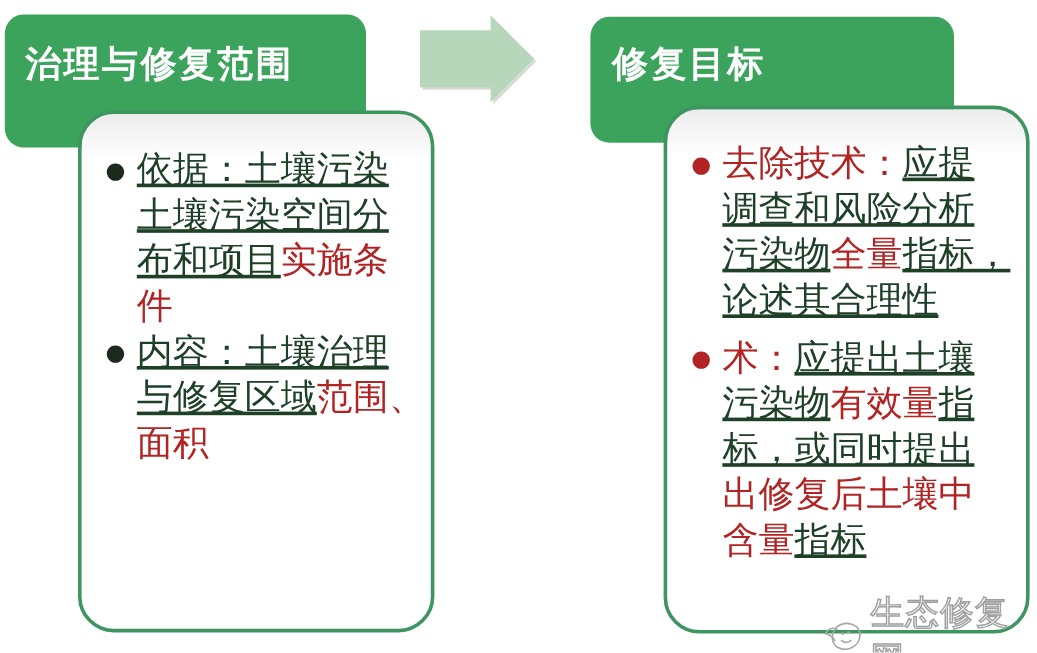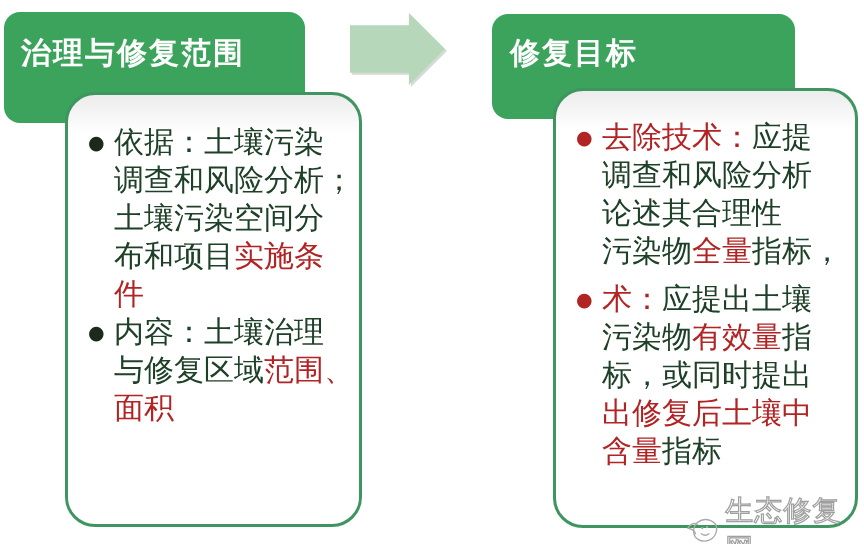--- a/index.html
+++ b/index.html
@@ -59,21 +59,21 @@
   }
   .bullet.dark { color: #1c2a1e; }
   .bullet.red  { color: #b22424; }
   .lines { flex: 1 1 auto; }
   .line {
     font-size: 30px;
     line-height: 38px;
     white-space: nowrap;
     color: #1e4027;
   }
-  .seg-g { color: #1e4027; }
+  .seg-g { color: #1e4027; text-decoration: underline; }
   .seg-r { color: #b22424; margin-top: 46px; }
 
   
   .watermark {
     position: absolute;
     left: 686px; top: 492px;
     display: flex;
     align-items: center;
     z-index: 3;
   }
@@ -102,21 +102,20 @@
   <div class="header header-right">
     <span>修复目标</span>
   </div>
 
   <div class="box box-left">
 
     <div class="item">
       <span class="bullet dark">●</span>
       <div class="lines">
         <div class="line"><span class="seg-g">依据：土壤污染</span></div>
-        <div class="line"><span class="seg-g">调查和风险分析；</span></div>
         <div class="line"><span class="seg-g">土壤污染空间分</span></div>
         <div class="line"><span class="seg-g">布和项目</span><span class="seg-r">实施条</span></div>
         <div class="line"><span class="seg-r">件</span></div>
       </div>
     </div>
 
     <div class="item">
       <span class="bullet dark">●</span>
       <div class="lines">
         <div class="line"><span class="seg-g">内容：土壤治理</span></div>
@@ -127,22 +126,22 @@
 
   </div>
 
   <div class="box box-right">
 
     <div class="item">
       <span class="bullet red">●</span>
       <div class="lines">
         <div class="line"><span class="seg-r">去除技术：</span><span class="seg-g">应提</span></div>
         <div class="line"><span class="seg-g">调查和风险分析</span></div>
+        <div class="line"><span class="seg-g">污染物</span><span class="seg-r">全量</span><span class="seg-g">指标，</span></div>
         <div class="line"><span class="seg-g">论述其合理性</span></div>
-        <div class="line"><span class="seg-g">污染物</span><span class="seg-r">全量</span><span class="seg-g">指标，</span></div>
       </div>
     </div>
 
     <div class="item item-gap">
       <span class="bullet red">●</span>
       <div class="lines">
         <div class="line"><span class="seg-r">术：</span><span class="seg-g">应提出土壤</span></div>
         <div class="line"><span class="seg-g">污染物</span><span class="seg-r">有效量</span><span class="seg-g">指</span></div>
         <div class="line"><span class="seg-g">标，或同时提出</span></div>
         <div class="line"><span class="seg-r">出修复后土壤中</span></div>

